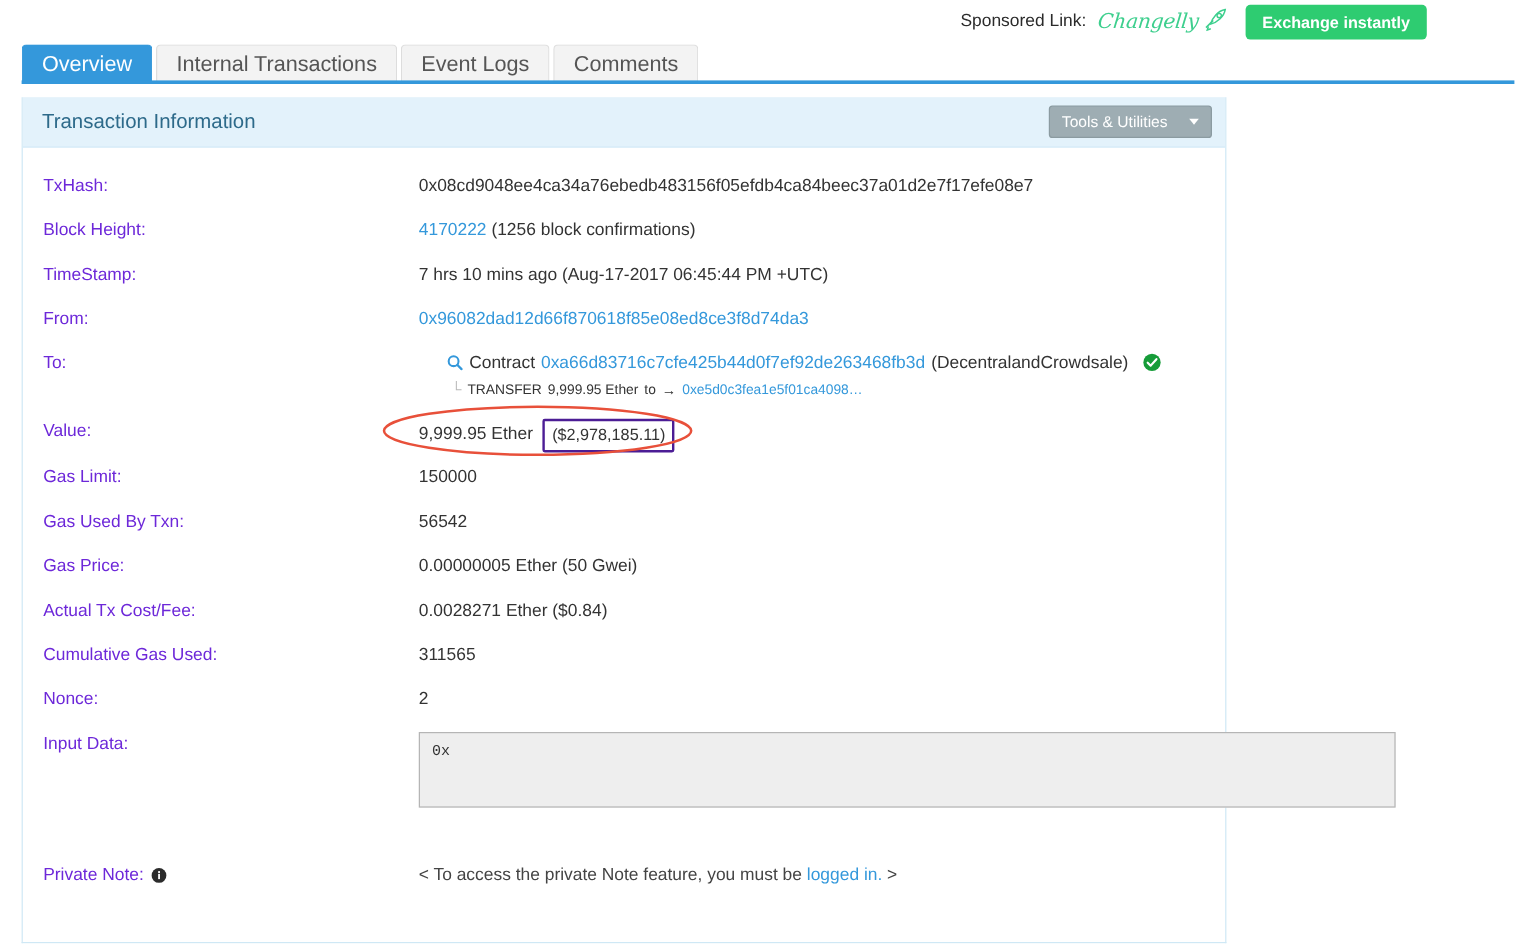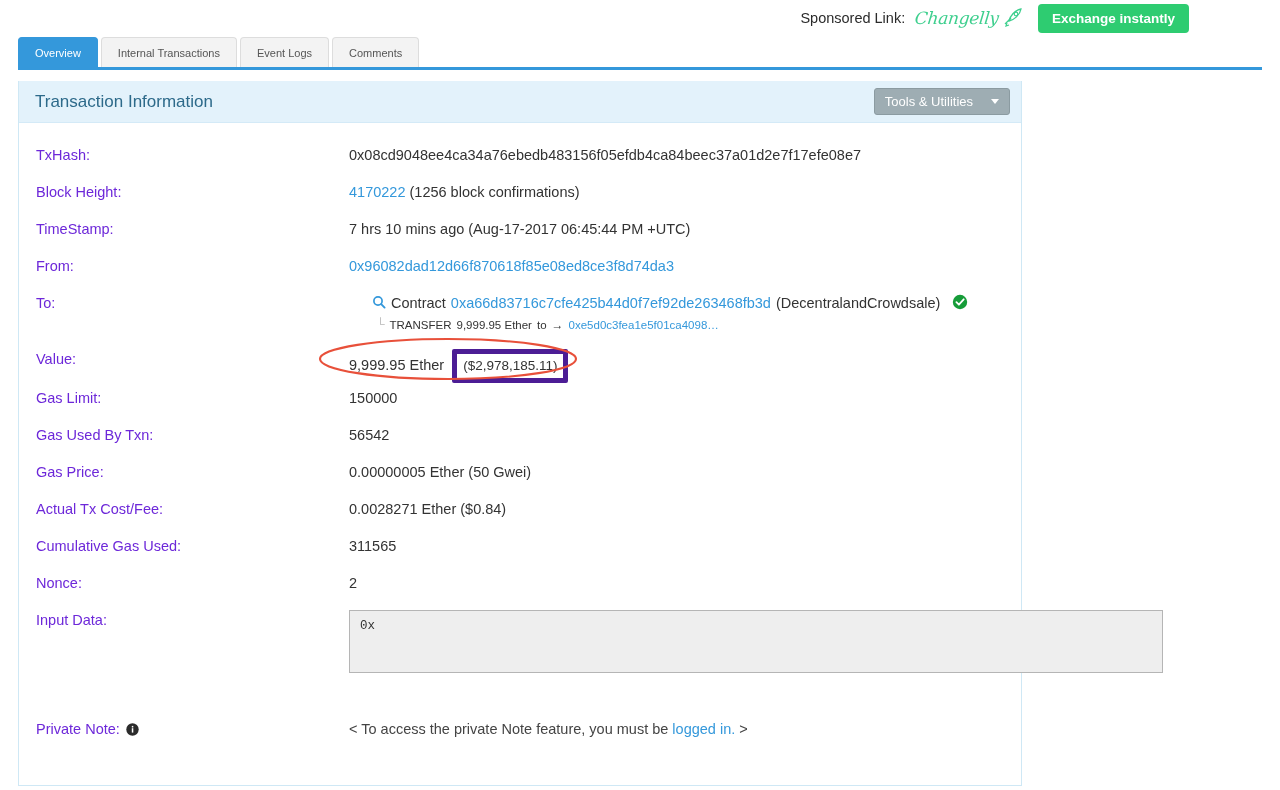--- a/index.html
+++ b/index.html
@@ -76,21 +76,21 @@
     left: 18px;
     width: 1244px;
     height: 32px;
     display: flex;
     align-items: flex-end;
   }
   .tab {
     height: 31px;
     line-height: 31px;
     padding: 0 16px;
-    font-size: 11px;
+    font-size: 18px;
     background: #f3f3f3;
     color: #555555;
     border: 1px solid #dddddd;
     border-bottom: none;
     border-radius: 4px 4px 0 0;
     margin-right: 3px;
     cursor: pointer;
     box-sizing: border-box;
     white-space: nowrap;
   }
@@ -232,21 +232,21 @@
   .transfer-to-link { color: #3498db; font-size: 11.5px; }
 
   
   .value-wrap {
     position: relative;
     display: inline-flex;
     align-items: center;
     gap: 8px;
   }
   .usd-box {
-    border: 5px solid #4c1d95;
+    border: 2px solid #4c1d95;
     background: #ffffff;
     padding: 2px 6px;
     font-size: 13.5px;
     color: #333333;
     border-radius: 2px;
   }
   .ellipse-annot {
     position: absolute;
     left: -32px;
     top: -12px;

